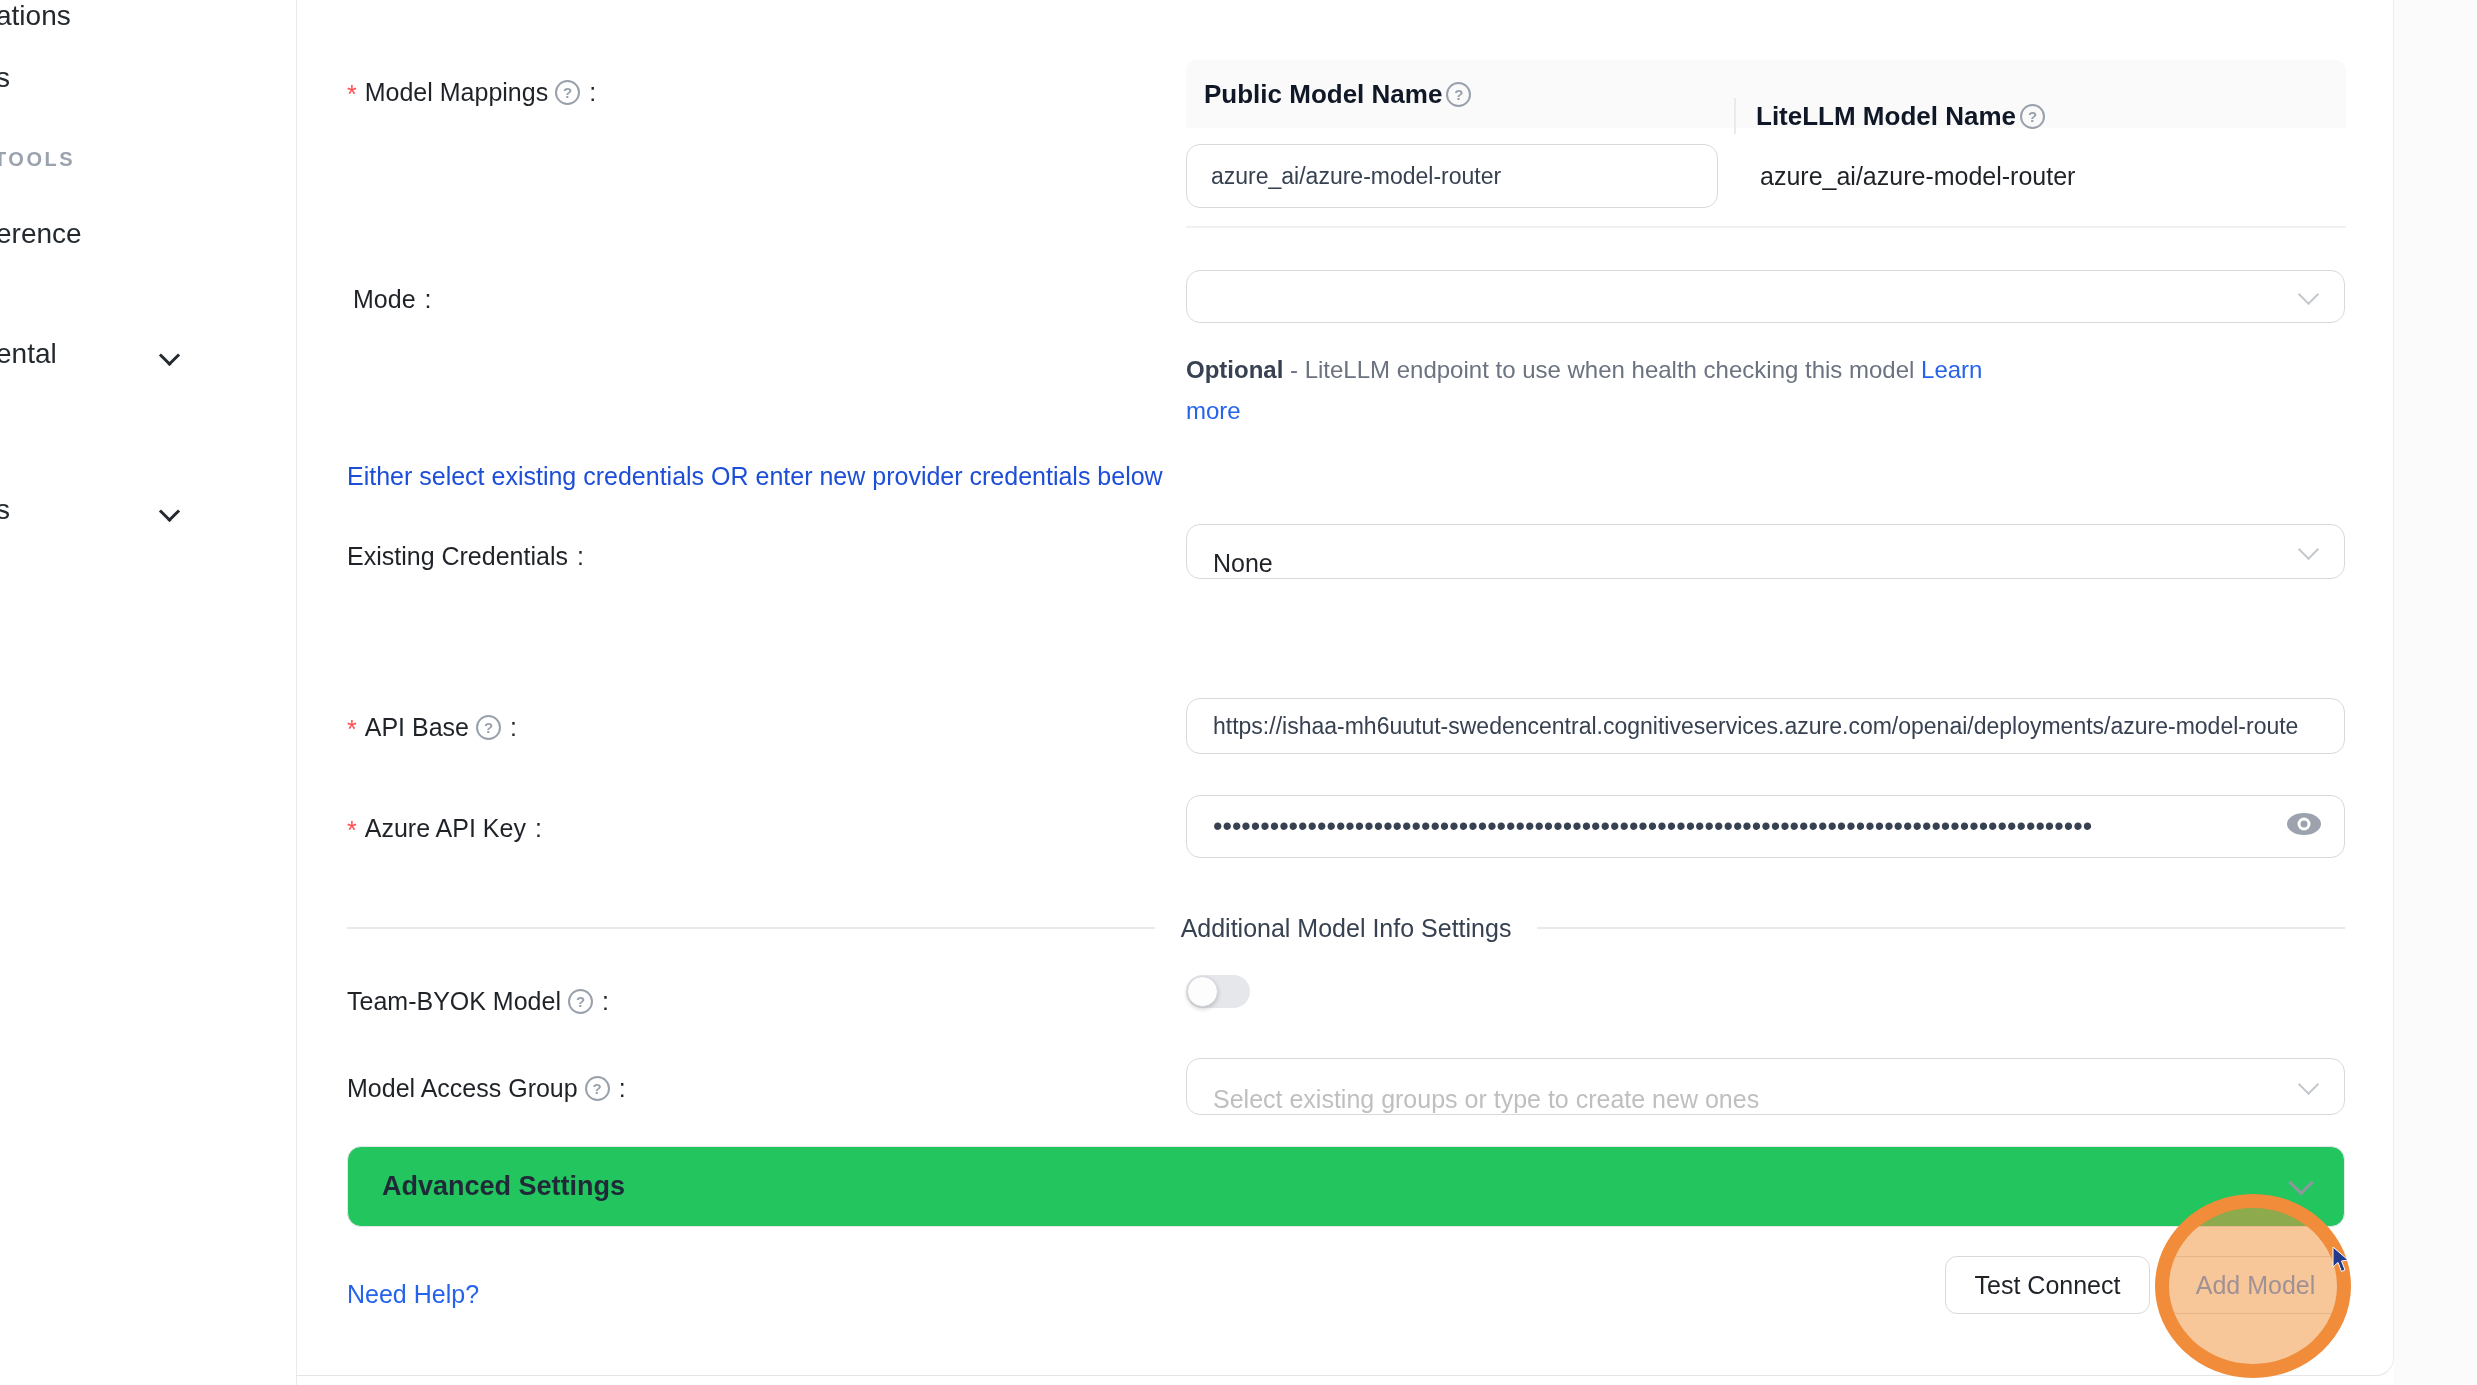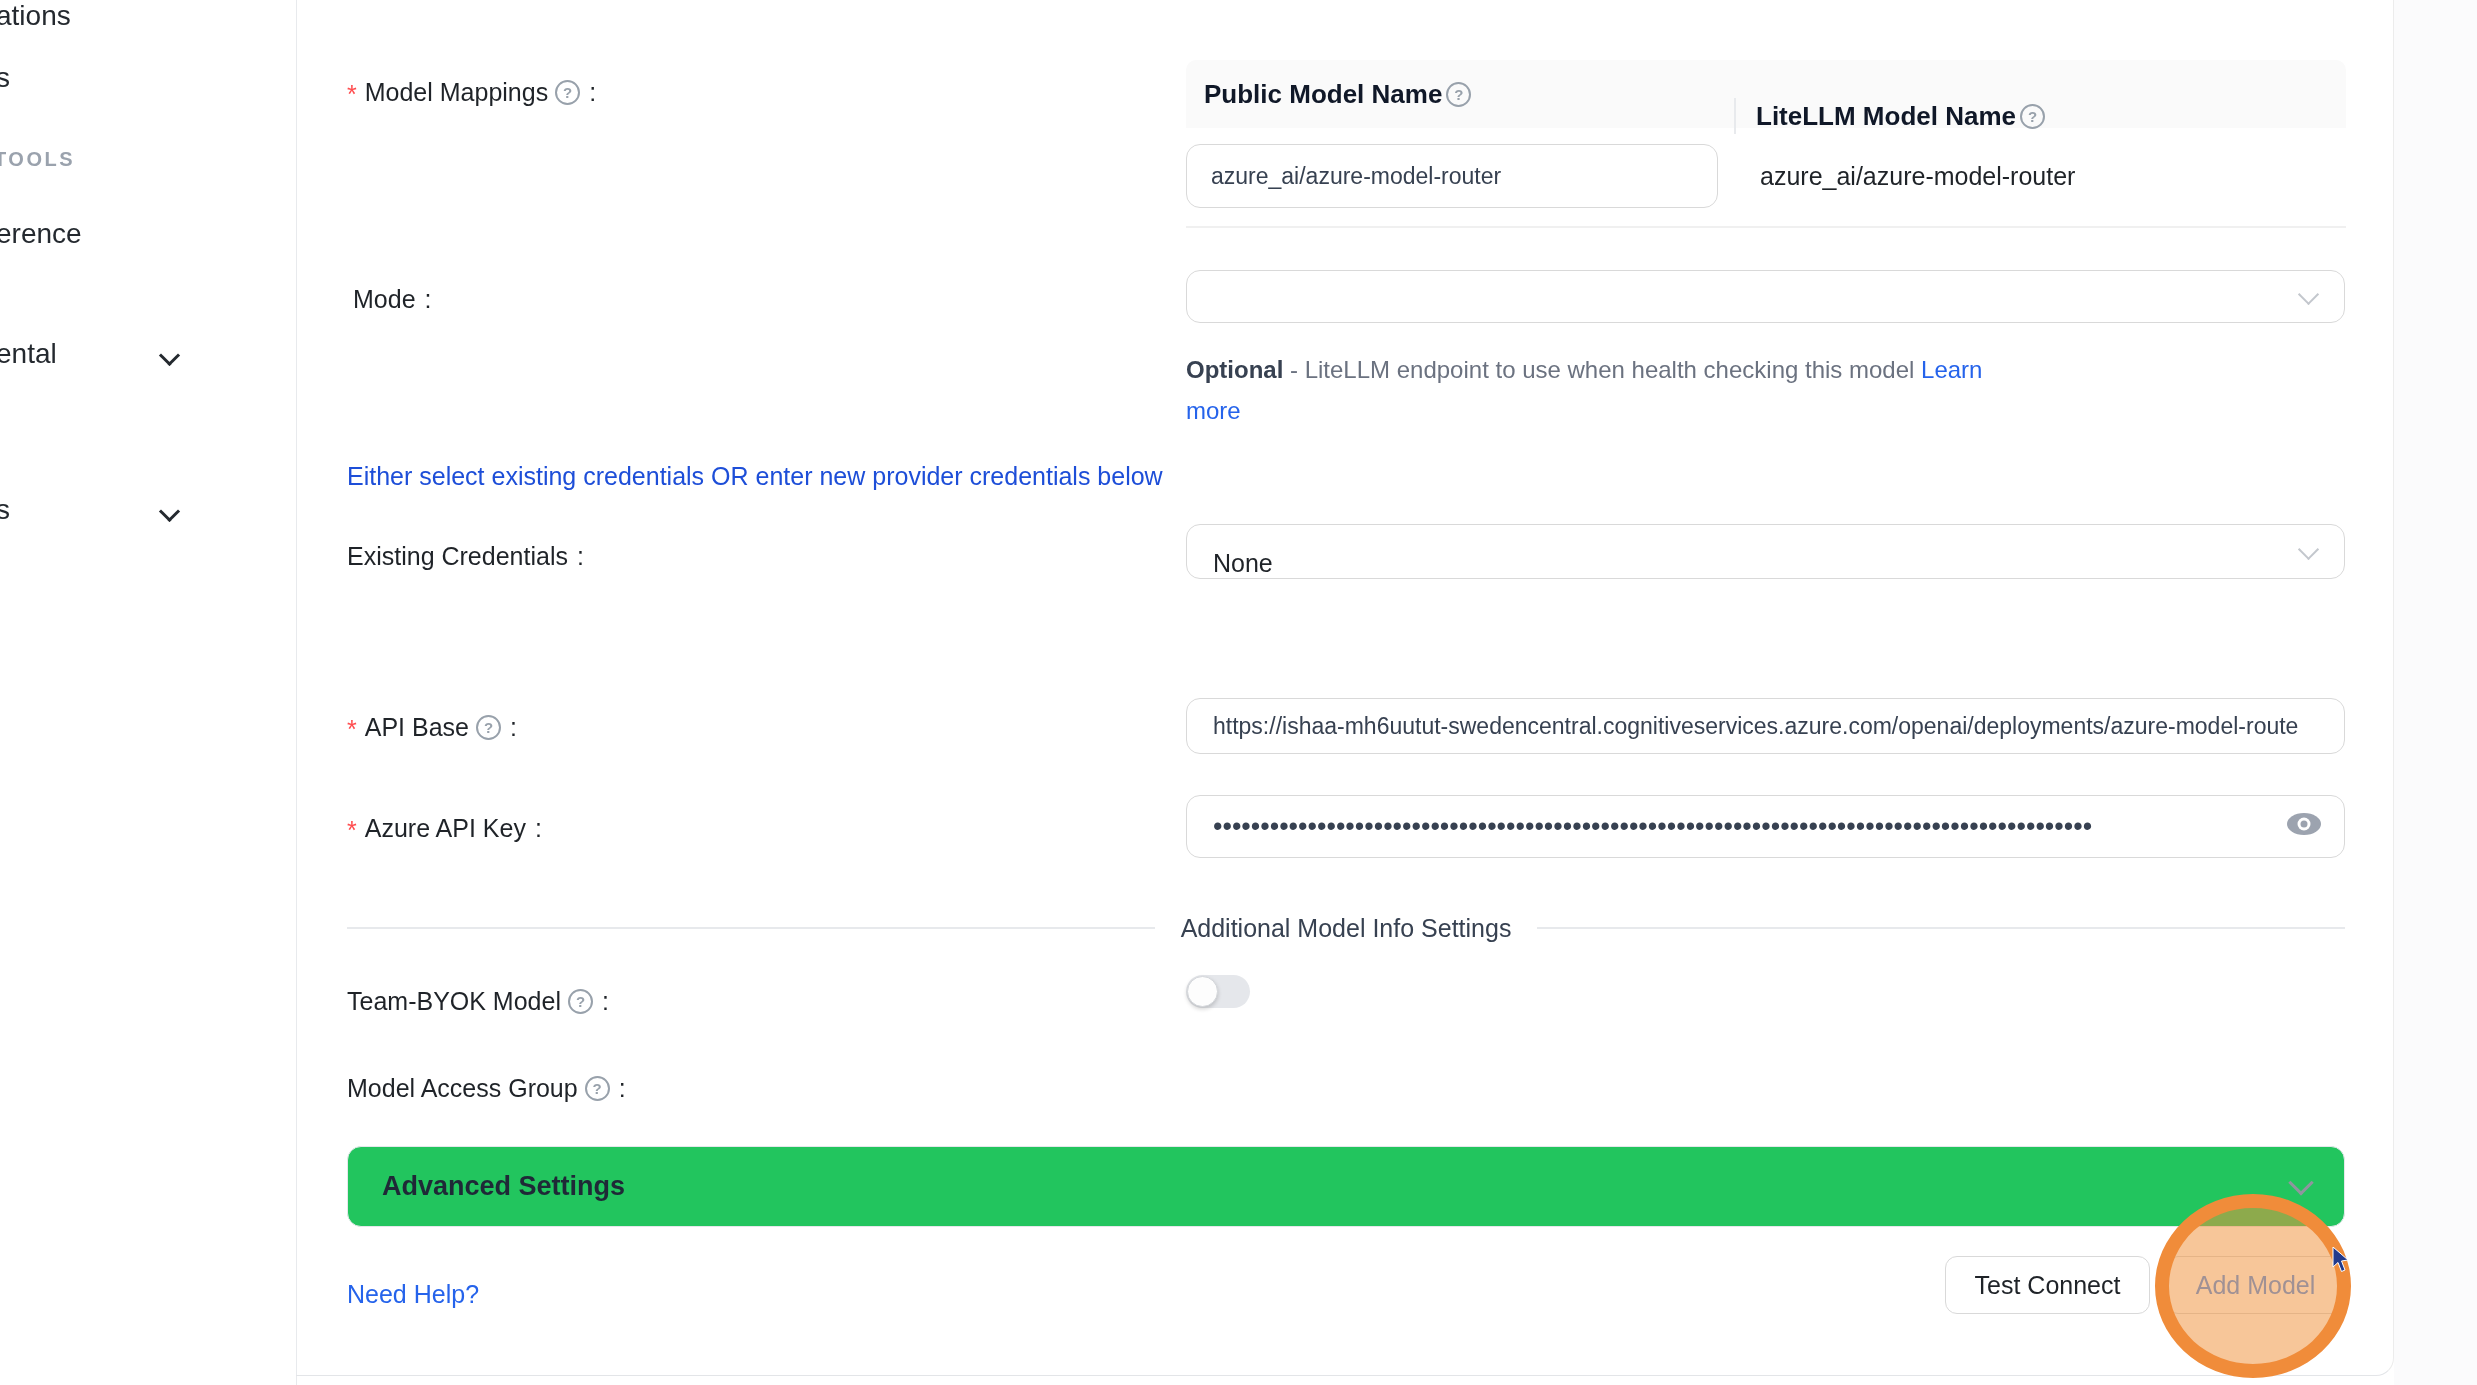--- a/index.html
+++ b/index.html
@@ -205,20 +205,24 @@
     <div class="knob"></div>
   </div>
 
   <div class="lbl" style="left:347px;top:1072px">
     <span>Model Access Group</span>
     <span class="qicon">
         <span>?</span>
       </span>
     <span class="colon">:</span>
   </div>
+  <div class="select" style="top:1058px;height:57px;color:#bfbfbf">
+    <span>Select existing groups or type to create new ones</span>
+    <span class="sel-chev"></span>
+  </div>
 
   <div class="adv">
     <span class="adv-label">Advanced Settings</span>
     <span class="adv-chev"></span>
   </div>
 
   <div class="need-help">Need Help?</div>
   <div class="btn btn-test">Test Connect</div>
   <div class="btn btn-add">Add Model</div>
 

